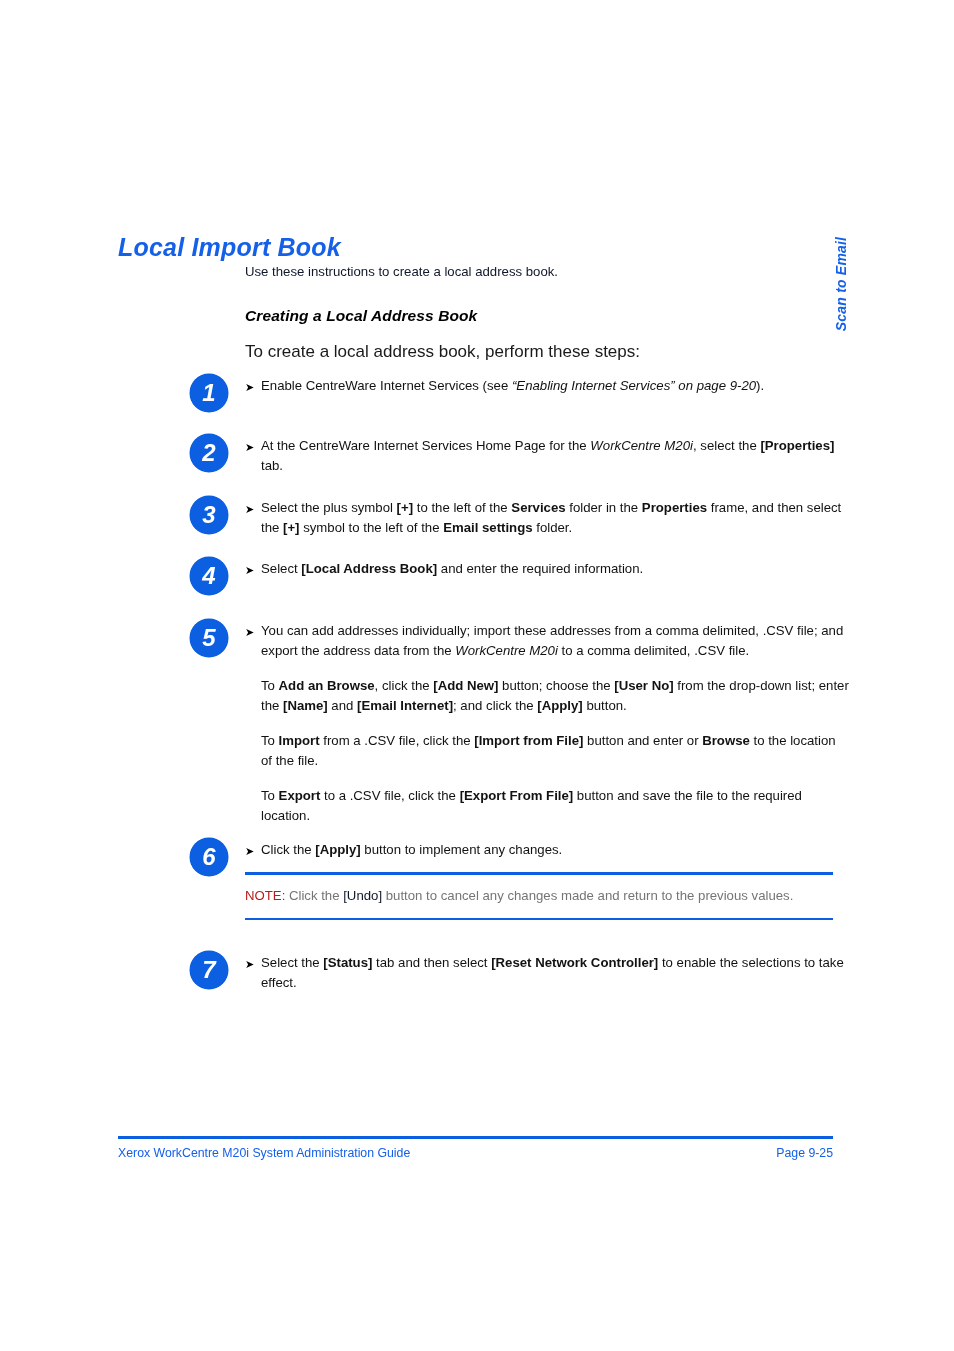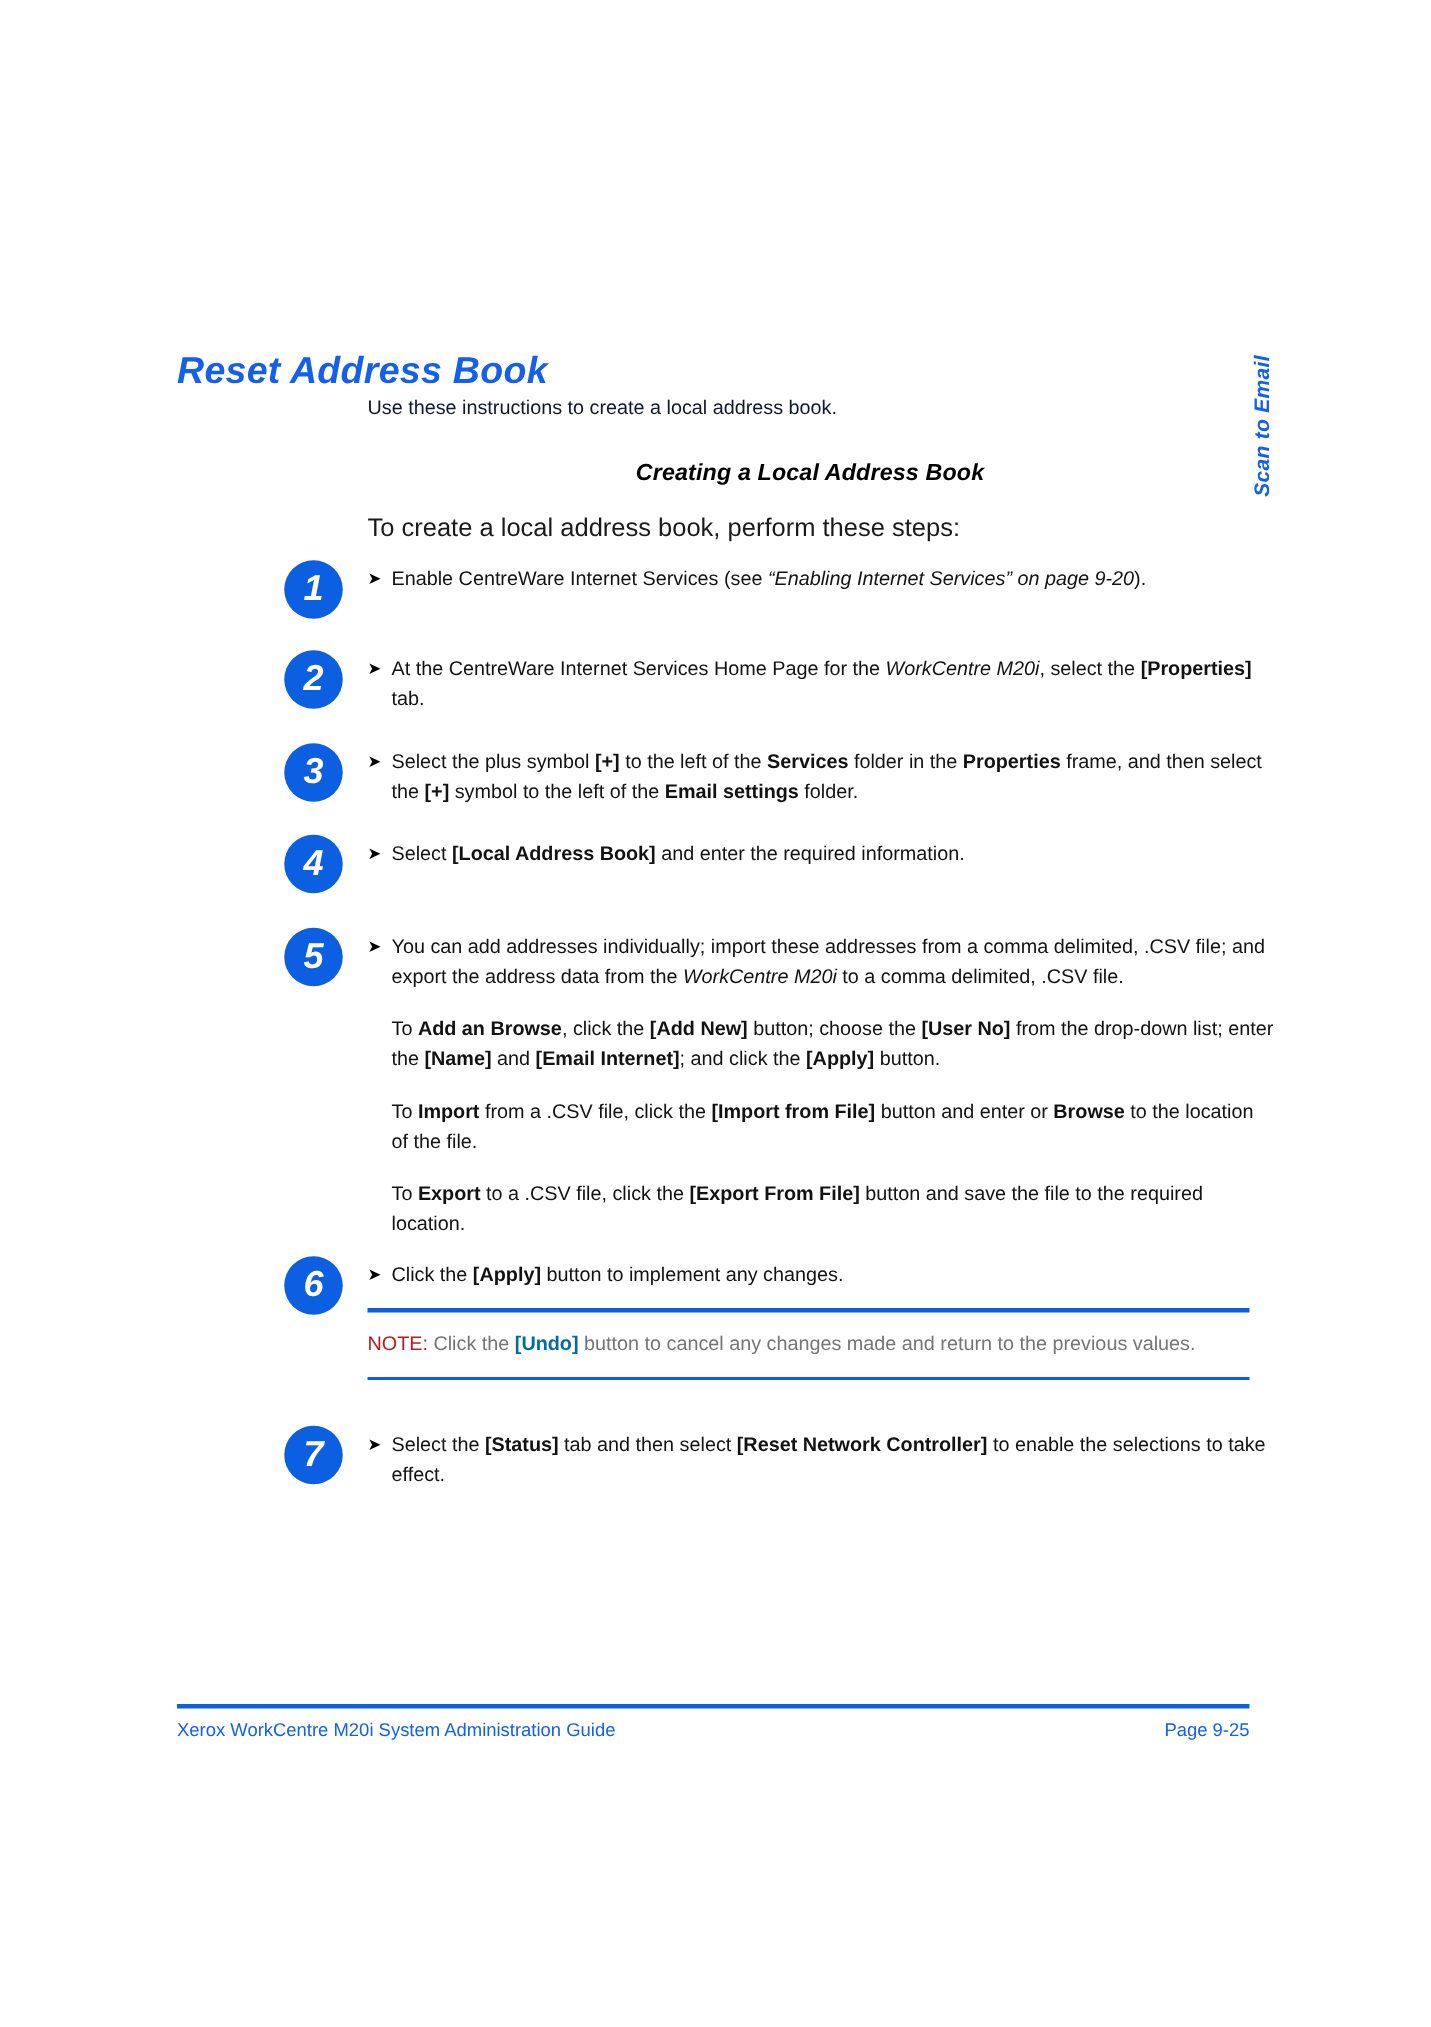--- a/index.html
+++ b/index.html
@@ -51,21 +51,20 @@
     margin: 0 0 26px 0;
   }
 
   .sub-heading {
     font-size: 15.5px;
     font-weight: bold;
     font-style: italic;
     color: #000000;
     margin: 0 0 17px 0;
     letter-spacing: 0.1px;
-    text-align: center;
   }
 
   .lead-line {
     font-size: 17px;
     line-height: 19px;
     color: #1a1a1a;
     margin: 0;
   }
 
   
@@ -154,22 +153,22 @@
     line-height: 20px;
     color: #757575;
     padding: 11px 0 12px 0;
   }
   .note-body .note-label {
     color: #b91c1c;
     font-weight: normal;
     text-align: right;
   }
   .note-body .note-key {
-    color: #0369a1;
-    font-weight: bold;
+    color: #0f172a;
+    font-weight: normal;
   }
 
   
   .side-tab {
     position: absolute;
     left: 829px;
     top: 224px;
     width: 24px;
     height: 120px;
   }
@@ -209,21 +208,21 @@
     font-size: 12.3px;
     color: #1560E8;
     white-space: nowrap;
   }
 </style>
 </head>
 <body>
 
 <div class="page">
 
-  <h1 class="chapter-heading">Reset Address Book</h1>
+  <h1 class="chapter-heading">Local Import Book</h1>
 
   <div class="body-col">
     <p class="intro-line">Use these instructions to create a local address book.</p>
     <h2 class="sub-heading">Creating a Local Address Book</h2>
     <p class="lead-line">To create a local address book, perform these steps:</p>
   </div>
 
   <div class="steps" id="steps-container">
       <div class="step" style="top: 374px;">
         <div class="step-badge">1</div>

